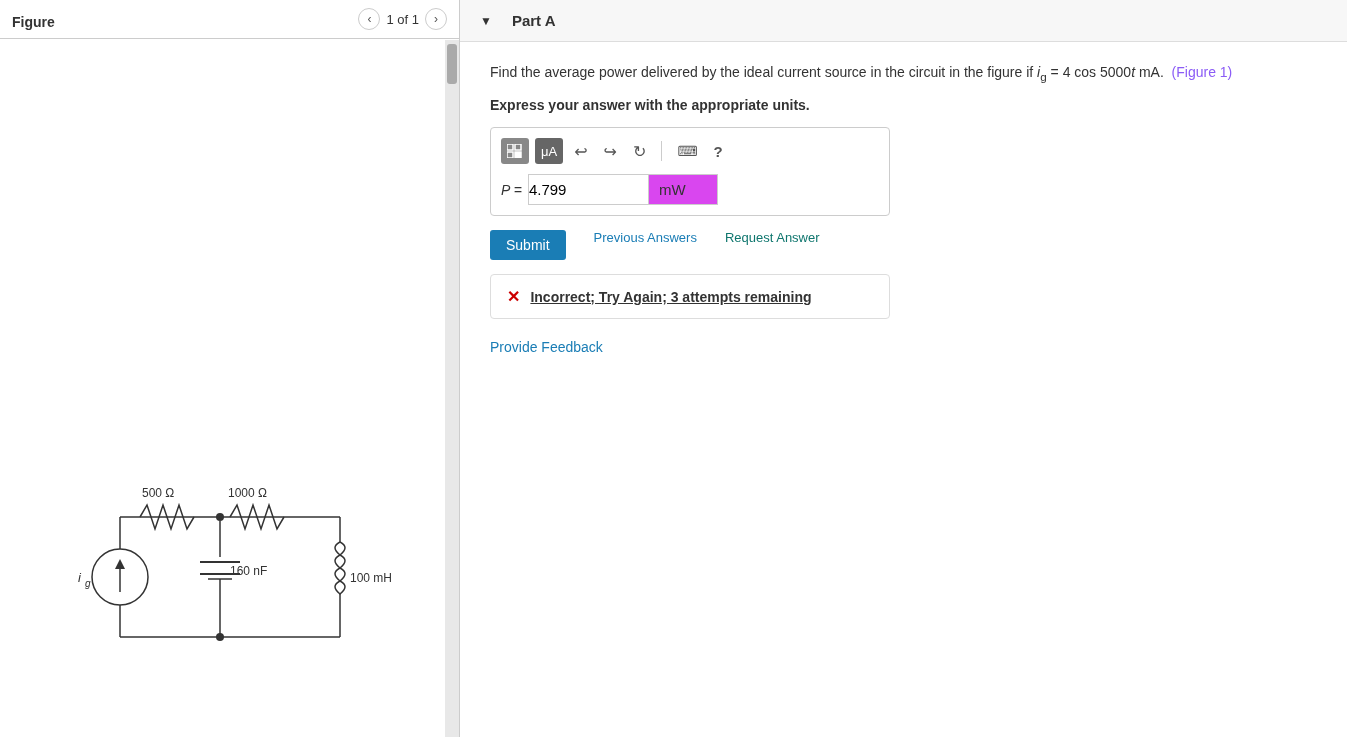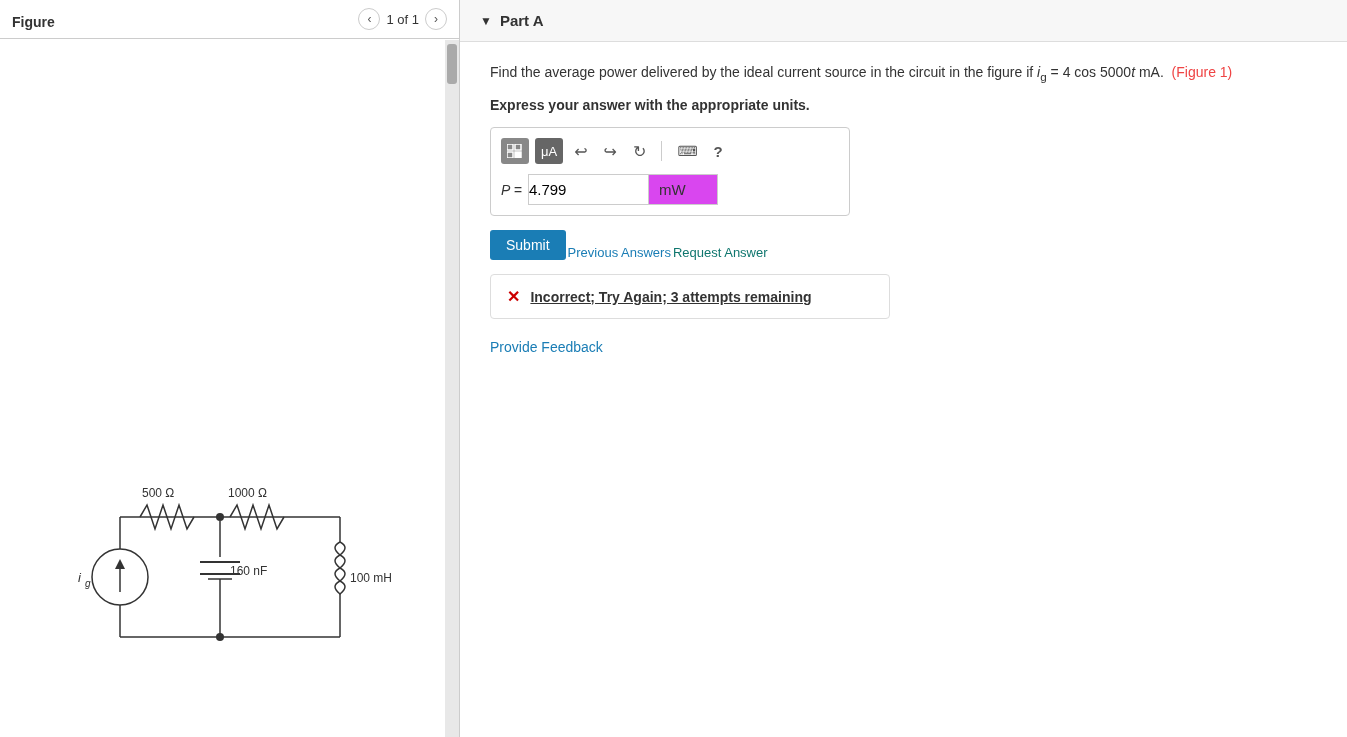--- a/index.html
+++ b/index.html
@@ -110,51 +110,52 @@
     }
 
     .part-arrow {
       font-size: 12px;
       color: #333;
     }
 
     .part-title {
       font-weight: bold;
       font-size: 15px;
+      margin-left: 12px;
     }
 
     .question-body {
       padding: 20px 30px;
     }
 
     .question-text {
       font-size: 14px;
       color: #333;
       margin-bottom: 12px;
       line-height: 1.5;
     }
 
     .figure-link {
-      color: #ef4444;
+      color: #8b5cf6;
       text-decoration: none;
       cursor: pointer;
     }
 
     .express-text {
       font-weight: bold;
       font-size: 14px;
       margin-bottom: 14px;
     }
 
     
     .answer-box {
       border: 1px solid #ccc;
       border-radius: 4px;
       padding: 10px;
-      width: 360px;
+      width: 400px;
       margin-bottom: 14px;
       background: #fff;
     }
 
     .toolbar {
       display: flex;
       align-items: center;
       gap: 6px;
       margin-bottom: 10px;
     }
@@ -215,22 +216,22 @@
       padding: 6px 10px;
       font-size: 15px;
       color: #333;
       background: #d946ef;
       min-width: 70px;
     }
 
     
     .action-row {
       display: flex;
-      align-items: flex-end;
-      gap: 2px;
+      align-items: flex-start;
+      gap: 28px;
       margin-bottom: 14px;
     }
 
     .submit-btn {
       background: #1a7db5;
       color: #fff;
       border: none;
       border-radius: 3px;
       padding: 7px 16px;
       font-size: 14px;

